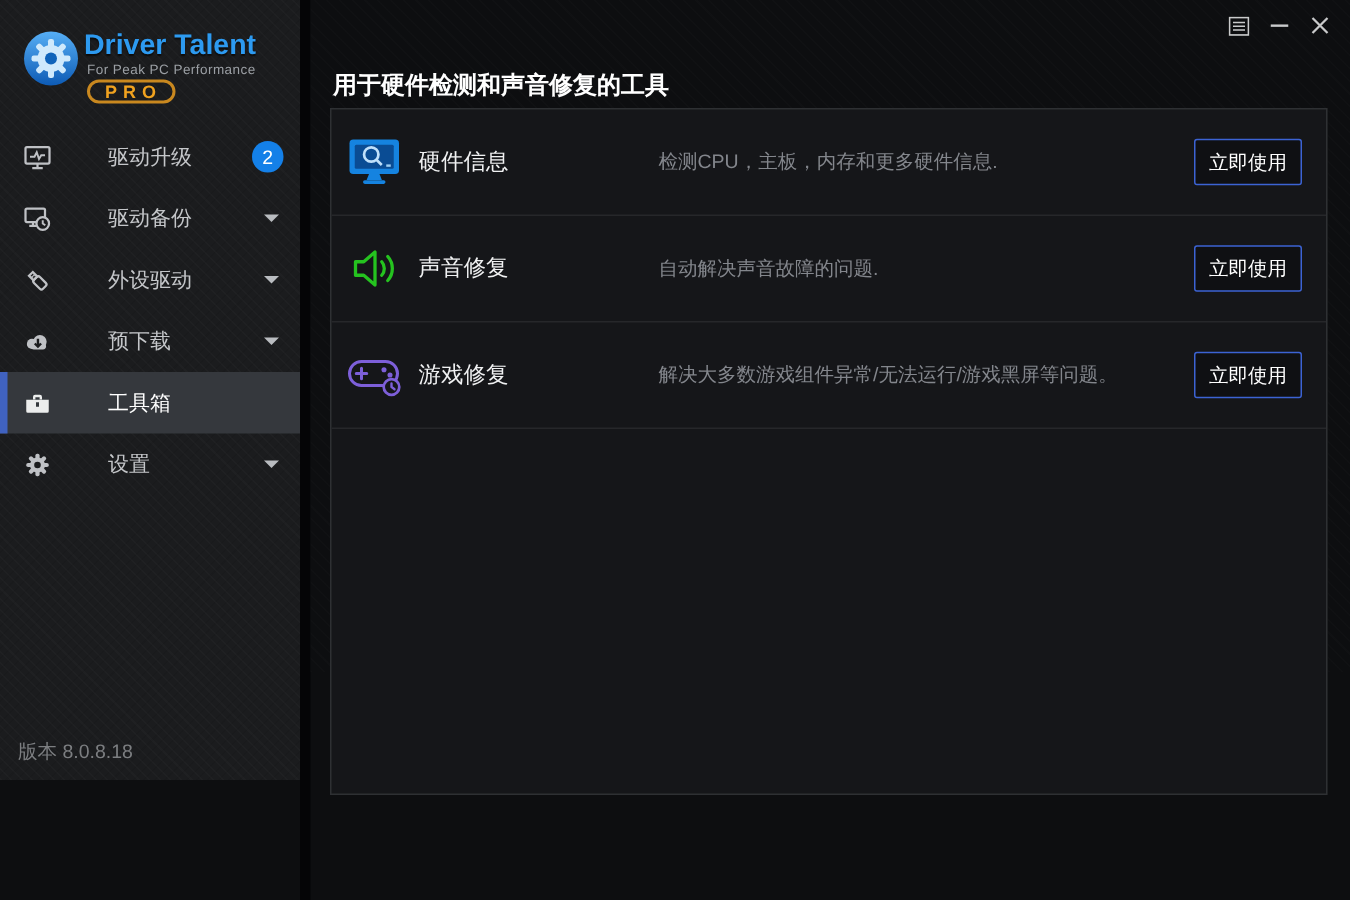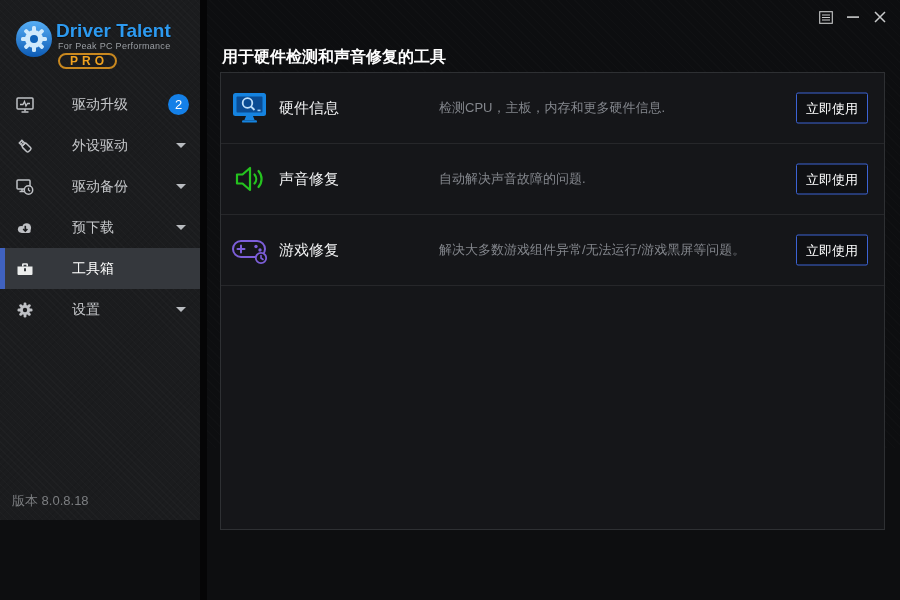--- a/index.html
+++ b/index.html
@@ -96,41 +96,41 @@
             <path d="M6.5 17 H13.5"></path>
         </svg>
       </span>
       <span class="nav-label">驱动升级</span>
       <span class="badge">2</span>
     </div>
 
     <div class="nav-item">
       <span class="nav-icon">
         <svg width="20" height="20" viewBox="0 0 20 20" fill="none" stroke="#bfc1c5" stroke-width="1.5">
+          <rect x="2" y="3" width="13" height="9" rx="1"></rect>
+          <path d="M7 12 V14 M4.5 14.5 H9.5"></path>
+          <circle cx="13.5" cy="13" r="4.2" fill="#1b1c1e"></circle>
+          <path d="M13.5 10.8 V13 L15.2 14.2" stroke-width="1.3"></path>
+        </svg>
+      </span>
+      <span class="nav-label">驱动备份</span>
+      <span class="caret"></span>
+    </div>
+
+    <div class="nav-item">
+      <span class="nav-icon">
+        <svg width="20" height="20" viewBox="0 0 20 20" fill="none" stroke="#bfc1c5" stroke-width="1.5">
           <g transform="rotate(-45 10 10)">
             <rect x="7.2" y="8" width="5.6" height="8.5" rx="1.5"></rect>
             <rect x="8.2" y="3.8" width="3.6" height="4.2"></rect>
             <path d="M9.3 5.2 v1.3 M10.7 5.2 v1.3" stroke-width="1"></path>
           </g>
         </svg>
       </span>
       <span class="nav-label">外设驱动</span>
-      <span class="caret"></span>
-    </div>
-
-    <div class="nav-item">
-      <span class="nav-icon">
-        <svg width="20" height="20" viewBox="0 0 20 20" fill="none" stroke="#bfc1c5" stroke-width="1.5">
-          <rect x="2" y="3" width="13" height="9" rx="1"></rect>
-          <path d="M7 12 V14 M4.5 14.5 H9.5"></path>
-          <circle cx="13.5" cy="13" r="4.2" fill="#1b1c1e"></circle>
-          <path d="M13.5 10.8 V13 L15.2 14.2" stroke-width="1.3"></path>
-        </svg>
-      </span>
-      <span class="nav-label">驱动备份</span>
       <span class="caret"></span>
     </div>
 
     <div class="nav-item">
       <span class="nav-icon">
         <svg width="20" height="20" viewBox="0 0 20 20">
           <g fill="#bfc1c5">
             <circle cx="6.3" cy="11.3" r="3.4"></circle>
             <circle cx="11.6" cy="9.8" r="4.5"></circle>
             <rect x="5.5" y="10.8" width="10.2" height="4.2" rx="2.1"></rect>

